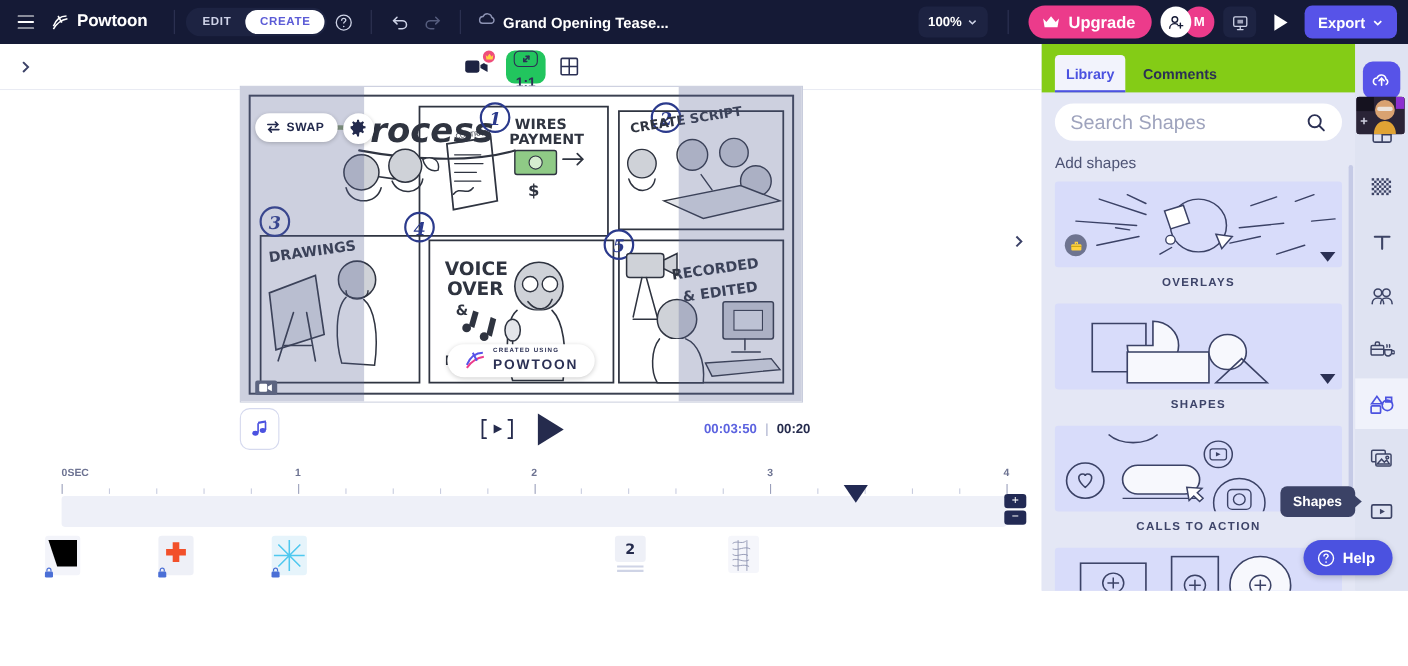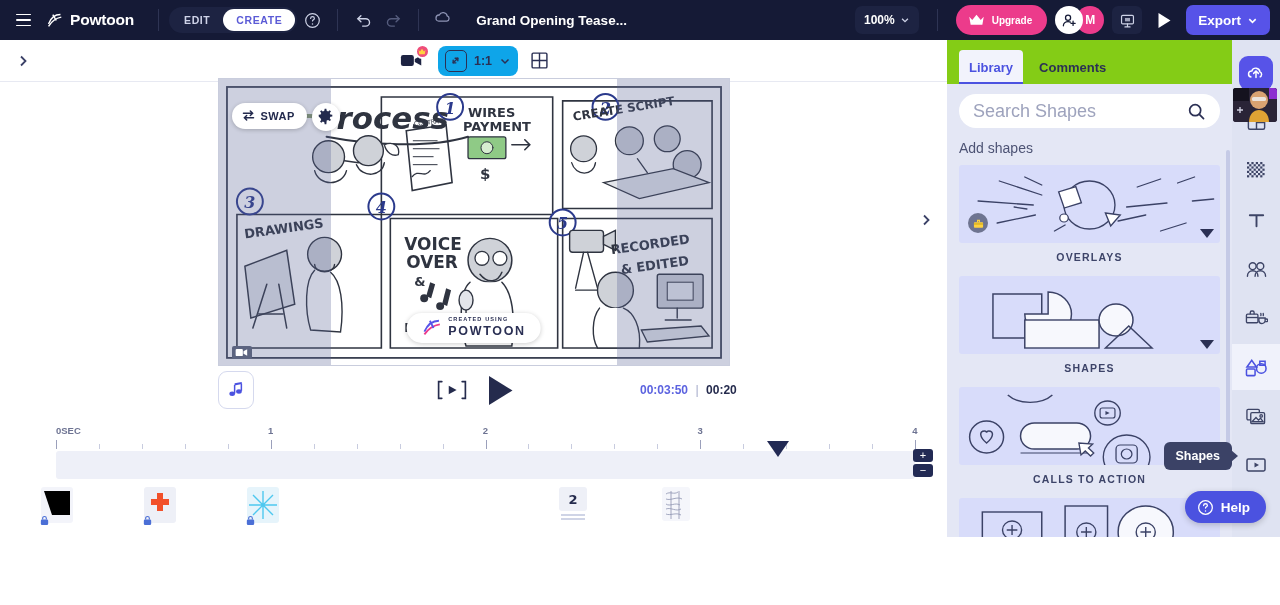--- a/index.html
+++ b/index.html
@@ -31,30 +31,30 @@
   .seg-btn {
     height:22px; padding:0 13px; border-radius:14px; display:flex; align-items:center;
     font-size:10.5px; font-weight:bold; letter-spacing:0.6px; color:#cfd3e8; cursor:pointer;
   }
   .seg-btn.active { background:#ffffff; color:#5b5bd6; }
   .icon-btn {
     width:30px; height:30px; border-radius:6px; display:flex; align-items:center; justify-content:center;
     cursor:pointer; color:#cdd2e6;
   }
   .icon-btn.dim { color:#555c7d; }
-  .proj-title { font-size:13.5px; font-weight:bold; color:#ffffff; margin-left:23px; }
+  .proj-title { font-size:13.5px; font-weight:bold; color:#ffffff; margin-left:4px; }
   .cloud-ic { color:#8d93b4; margin-left:4px; }
   .tb-right { margin-left:auto; display:flex; align-items:center; gap:8px; }
   .zoom-pill {
     height:28px; background:#1d2342; border-radius:7px; display:flex; align-items:center;
     gap:5px; padding:0 9px; font-size:12px; font-weight:bold; color:#fff; cursor:pointer;
   }
   .upgrade {
     height:30px; background:#ec3b8b; border-radius:16px; display:flex; align-items:center;
-    gap:7px; padding:0 15px 0 12px; font-size:10px; font-weight:bold; color:#fff; cursor:pointer;
+    gap:7px; padding:0 15px 0 12px; font-size:15px; font-weight:bold; color:#fff; cursor:pointer;
   }
   .avatars { display:flex; align-items:center; }
   .av-invite {
     width:28px;height:28px;border-radius:50%;background:#fff;display:flex;align-items:center;
     justify-content:center;color:#151a36; z-index:2; cursor:pointer;
   }
   .av-user {
     width:28px;height:28px;border-radius:50%;background:#ec3b8b;display:flex;align-items:center;
     justify-content:center;color:#fff;font-size:12px;font-weight:bold;margin-left:-7px; cursor:pointer;
   }
@@ -80,22 +80,22 @@
   .edge-chevron { width:46px; display:flex; align-items:center; justify-content:center;
      color:#3b4167; cursor:pointer; }
   .ct-center { position:absolute; left:0; right:0; display:flex; align-items:center;
       justify-content:center; gap:12px; pointer-events:none; }
   .ct-center > * { pointer-events:auto; }
   .cam-wrap { position:relative; width:28px; height:24px; display:flex; align-items:center;
       justify-content:center; cursor:pointer; }
   .cam-badge { position:absolute; top:-5px; right:-4px; width:15px; height:15px; border-radius:50%;
       background:#ef4d7a; display:flex; align-items:center; justify-content:center;
       border:2px solid #fff; }
-  .zoom-group { display:flex; align-items:center; gap:7px; background:#0ea5e9; border-radius:8px;
-      height:30px; padding:0 7px; }
+  .zoom-group { display:flex; align-items:center; gap:7px; background:#22c55e; border-radius:8px;
+      height:30px; padding:0 7px;flex-direction:column; }
   .zoom-sq { width:22px;height:22px;border:1.6px solid #2b3054;border-radius:5px;
       display:flex;align-items:center;justify-content:center;cursor:pointer; }
   .zoom-ratio { font-size:12.5px; font-weight:bold; color:#2b3054; cursor:pointer; }
   .grid-ic { cursor:pointer; display:flex; }
 
   
   .stage { flex:1; display:flex; align-items:center; justify-content:center; background:#fff;
       position:relative; min-height:0; }
   .canvas {
     position:relative; width:512px; height:288px; background:#fff;

